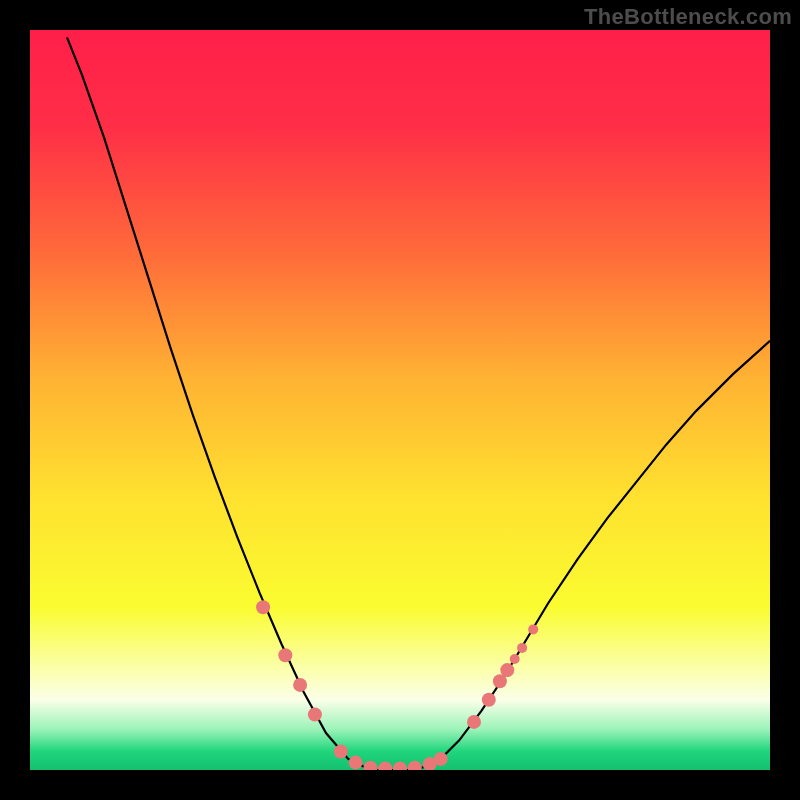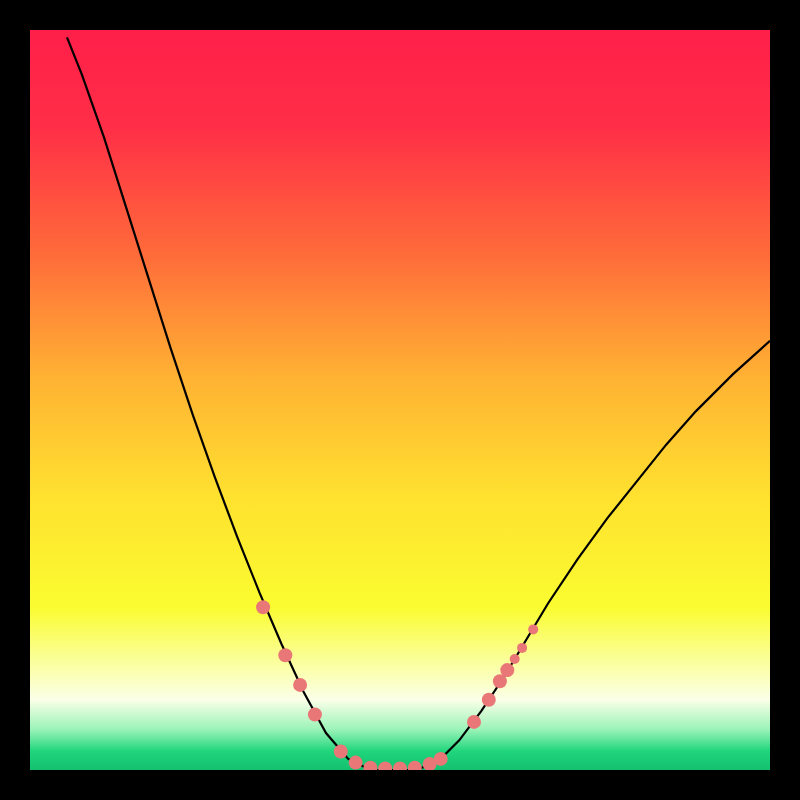--- a/index.html
+++ b/index.html
@@ -35,20 +35,21 @@
     font-size: 22px;
     font-weight: 600;
     letter-spacing: 0.3px;
   }
   svg { display: block; }
 </style>
 </head>
 <body>
 
 <div class="frame">
+  <div class="watermark">TheBottleneck.com</div>
   <div class="plot">
     <svg id="chart-svg" width="740" height="740" viewBox="0 0 740 740" preserveAspectRatio="none">
       <defs>
         <linearGradient id="bg-grad" x1="0" y1="0" x2="0" y2="1">
             <stop offset="0.00%" stop-color="#ff1f49"></stop>
             <stop offset="13.00%" stop-color="#ff2e47"></stop>
             <stop offset="30.00%" stop-color="#ff6a3a"></stop>
             <stop offset="47.00%" stop-color="#ffb233"></stop>
             <stop offset="63.00%" stop-color="#ffe12f"></stop>
             <stop offset="78.00%" stop-color="#fafc30"></stop>

